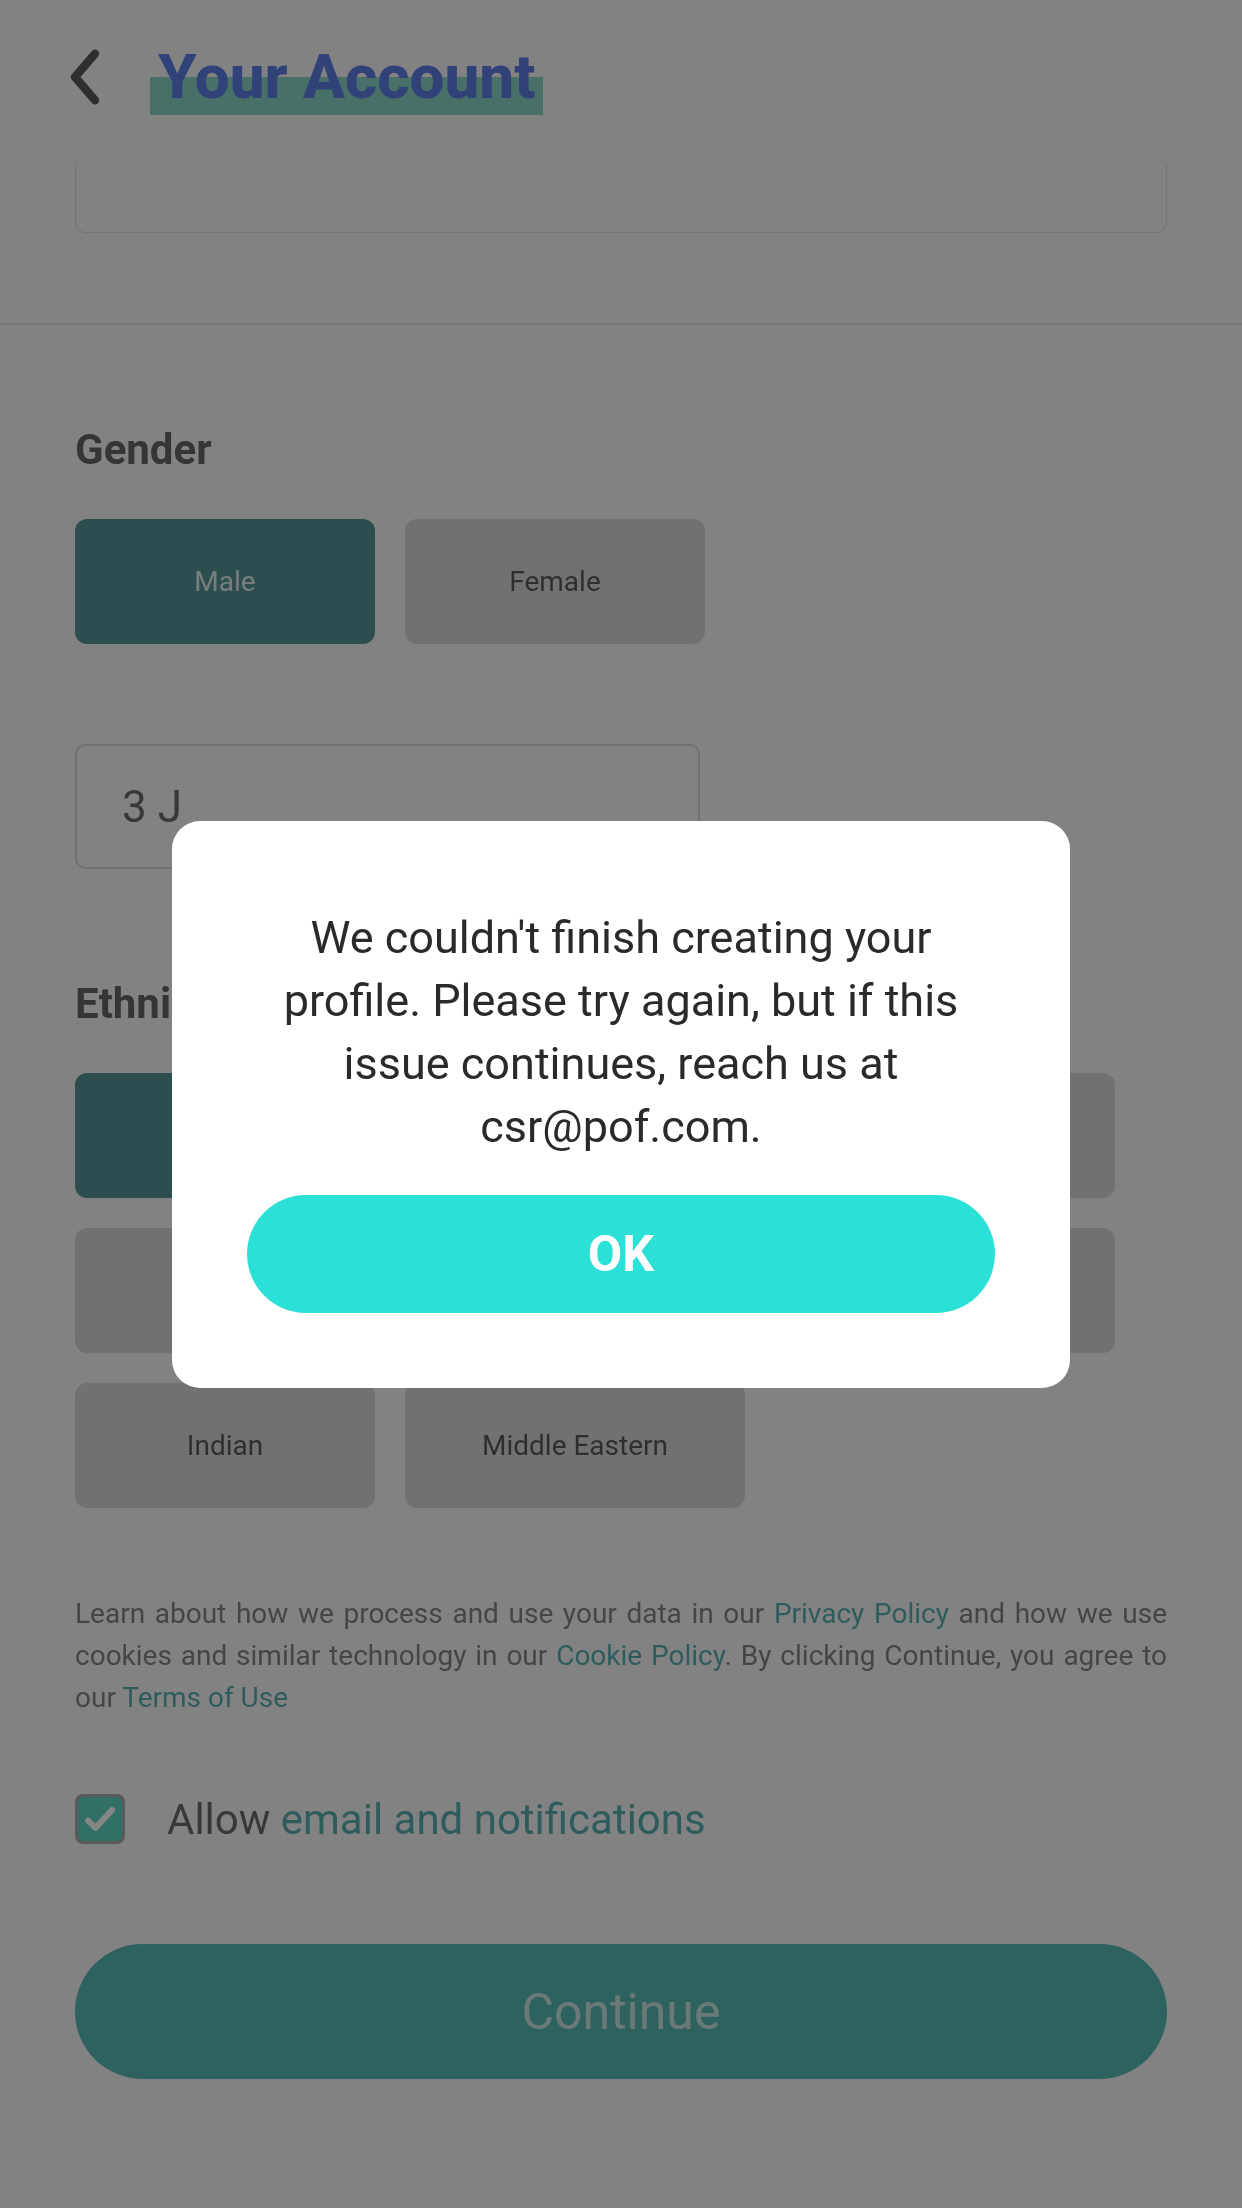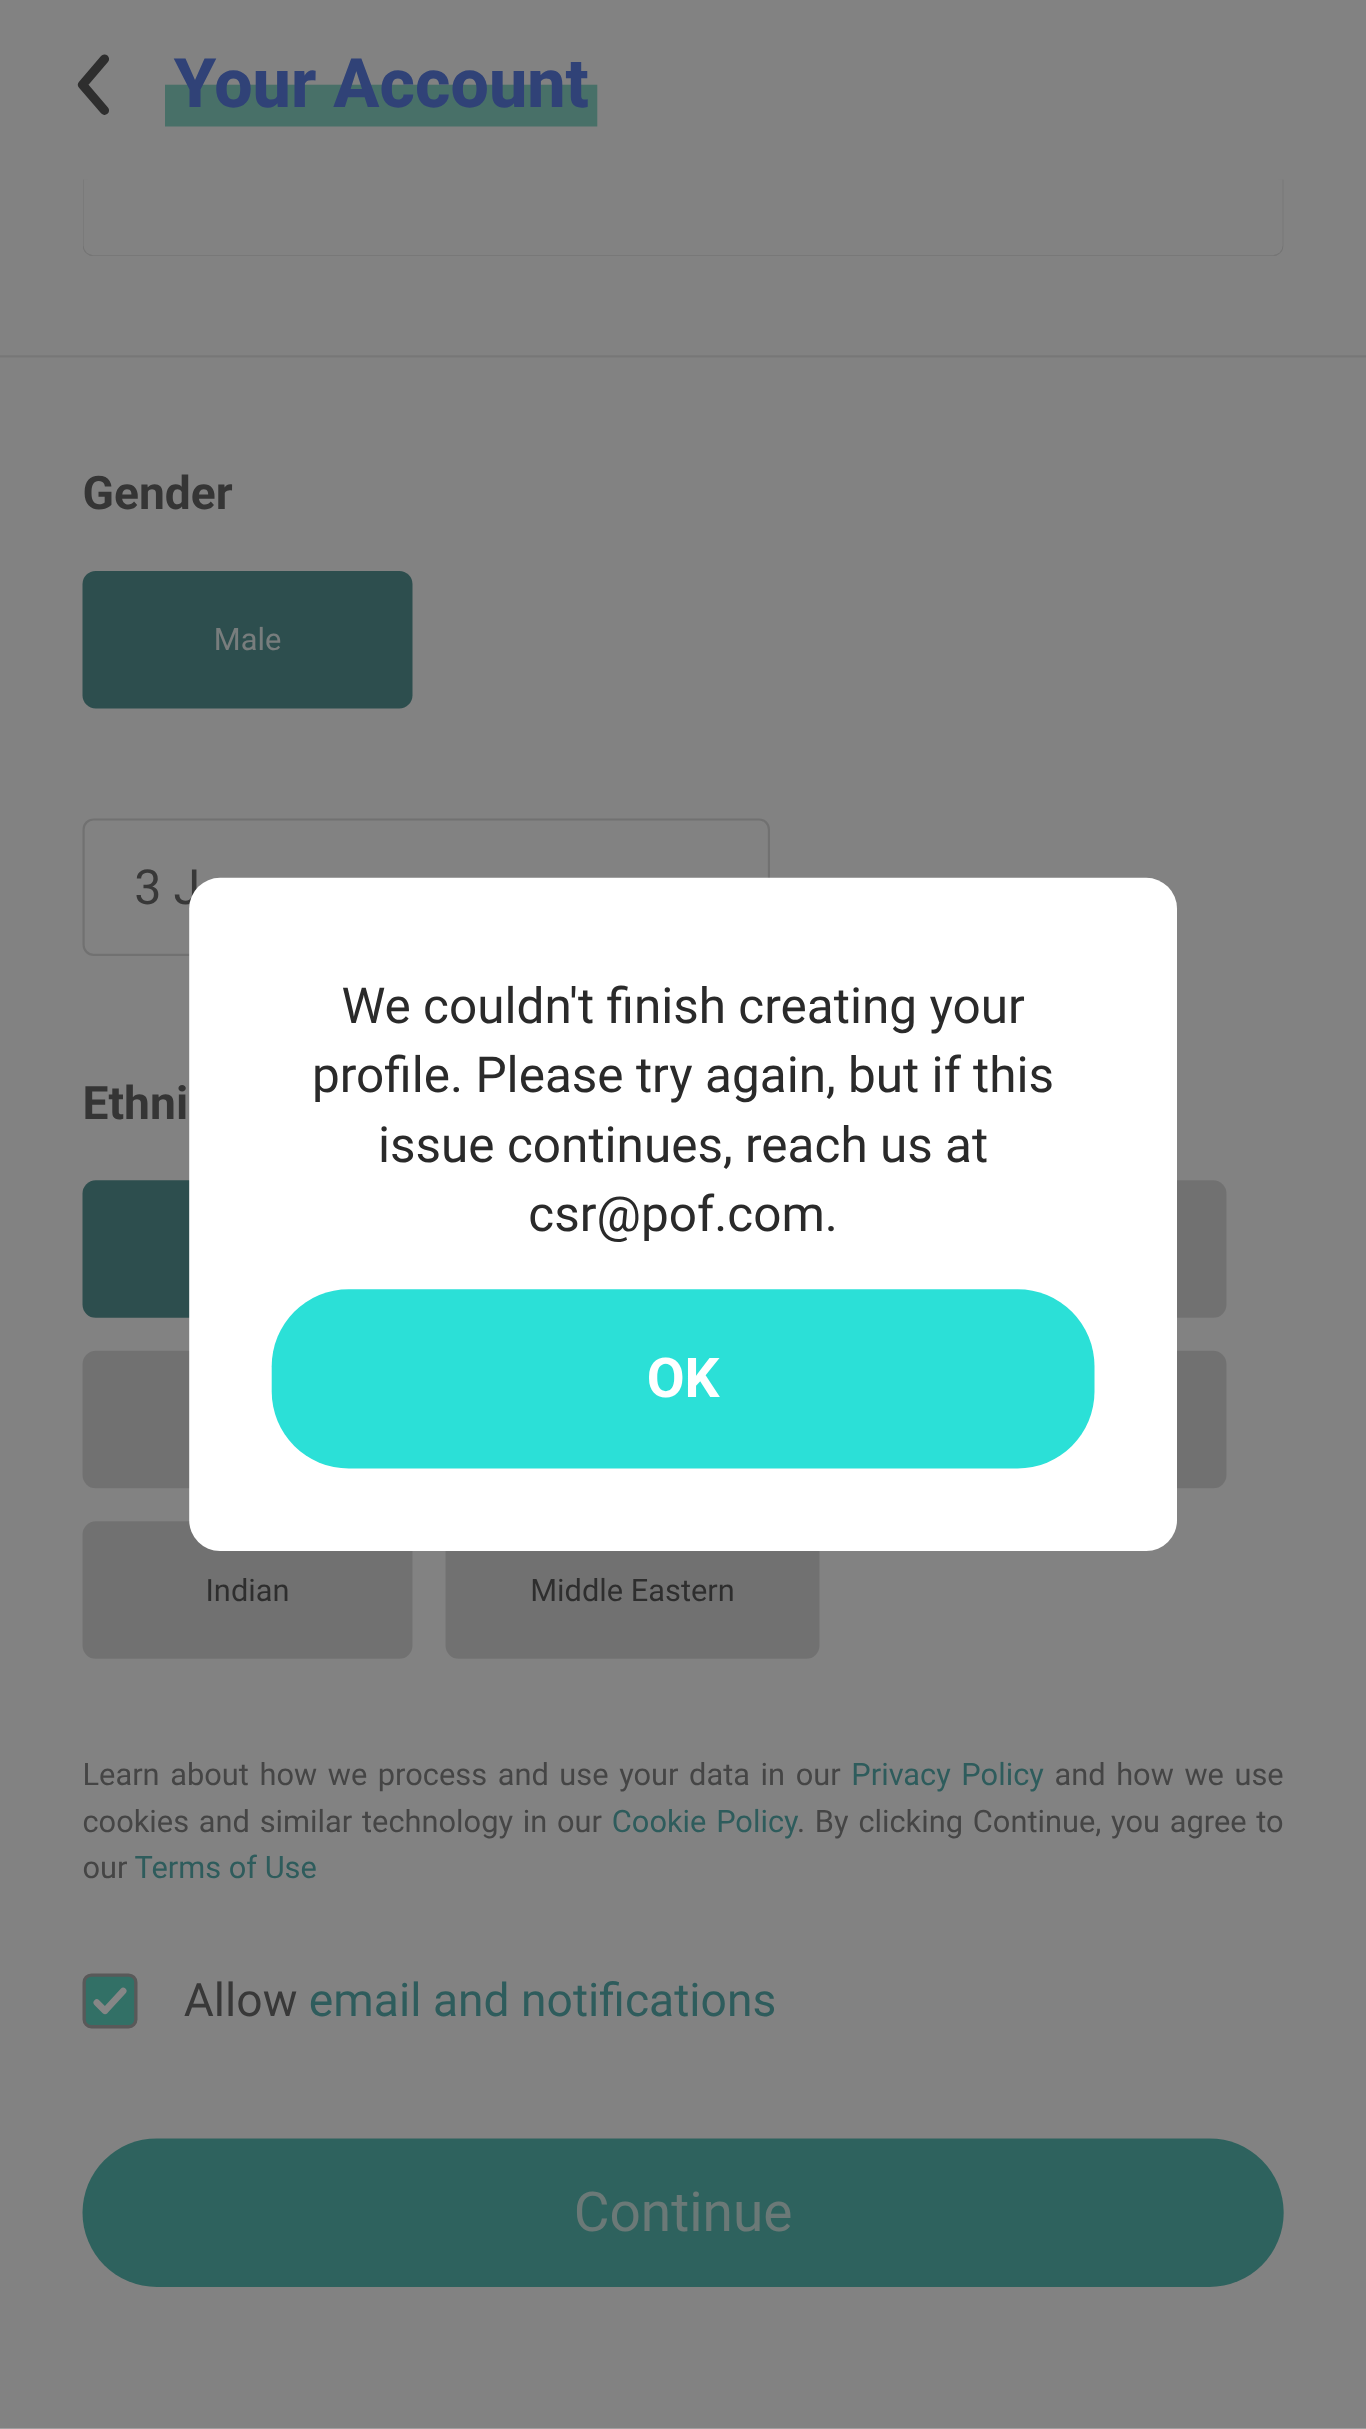--- a/index.html
+++ b/index.html
@@ -234,21 +234,21 @@
     
     .dialog-message {
       font-size: 45px;
       line-height: 1.4;
       color: #2a2a2a;
       margin-bottom: 37px;
     }
     
     .dialog-button {
       width: 748px;
-      height: 163px;
+      height: 118px;
       background: #2be0d7;
       color: white;
       font-size: 50px;
       font-weight: 700;
       border: none;
       border-radius: 70px;
       cursor: pointer;
     }
   </style>
 </head>
@@ -265,20 +265,21 @@
 
 <div class="input-outline"></div>
 
 <div class="divider-line"></div>
 
 <div class="content">
   
   <div class="section-label">Gender</div>
   <div class="pill-row">
     <div class="pill selected">Male</div>
+    <div class="pill unselected">Female</div>
   </div>
   
   <div class="date-input">
     <span>3 J</span>
   </div>
   
   <div class="section-label">Ethni</div>
   <div class="ethnicity-grid">
     <div class="pill selected">Ca</div>
     <div class="pill unselected"></div>

